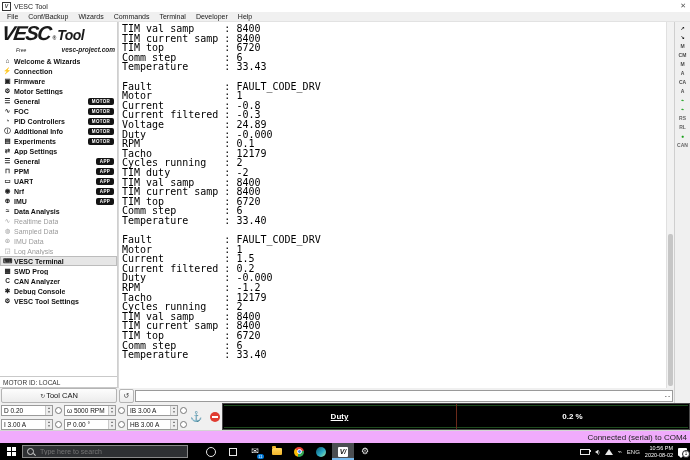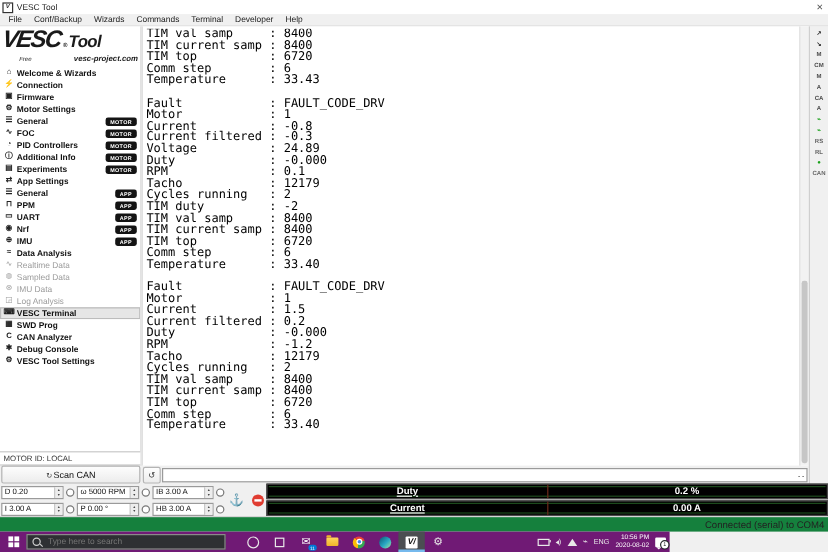--- a/index.html
+++ b/index.html
@@ -87,25 +87,25 @@
   .gauges{position:absolute;left:222px;top:403px;width:468px;height:27px;display:flex;
           flex-direction:column;gap:1px;}
   .bar{flex:1;background:#000;border:1px solid #4a4a4a;position:relative;box-sizing:border-box;}
   .bar-hair-top,.bar-hair-bot{position:absolute;left:1px;right:1px;height:1px;background:#1d4a1d;}
   .bar-hair-top{top:1px;} .bar-hair-bot{bottom:1px;}
   .bar-needle{position:absolute;left:50%;top:0;bottom:0;width:1px;background:#6b2a1a;}
   .bar-label,.bar-value{position:absolute;top:0;bottom:0;width:50%;display:flex;align-items:center;
                         justify-content:center;color:#fff;font-size:8px;font-weight:bold;}
   .bar-label{left:0;text-decoration:underline;} .bar-value{left:50%;}
   
-  .statusbar{position:absolute;left:0;top:430px;width:690px;height:13px;background:#15803d;
+  .statusbar{position:absolute;left:0;top:430px;width:690px;height:13px;background:#f0abfc;
              border-top:1px solid #d4d4d4;display:flex;align-items:center;justify-content:flex-end;
              font-size:8px;color:#222;padding-right:3px;box-sizing:border-box;}
   
-  .taskbar{position:absolute;left:0;top:443px;width:558px;height:17px;background:#701a75;
+  .taskbar{position:absolute;left:0;top:443px;width:690px;height:17px;background:#000000;
            display:flex;align-items:center;color:#e8e8e8;}
   .tb-start{width:22px;height:17px;display:flex;align-items:center;justify-content:center;flex:none;}
   .winlogo{display:grid;grid-template-columns:4px 4px;grid-template-rows:4px 4px;gap:1px;}
   .winlogo i{background:#fff;}
   .tb-search{width:166px;height:13px;background:#2e3033;border:1px solid #8a8a8a;display:flex;
              align-items:center;gap:4px;padding:0 4px;box-sizing:border-box;flex:none;}
   .tb-search input{background:transparent;border:none;outline:none;color:#cfcfcf;font-size:7px;
                    font-family:"Liberation Sans",sans-serif;width:100%;}
   .mag{width:5px;height:5px;border:1px solid #cfcfcf;border-radius:50%;position:relative;flex:none;}
   .mag::after{content:'';position:absolute;width:3px;height:1px;background:#cfcfcf;
@@ -327,21 +327,21 @@
         <span class="nav-label">VESC Tool Settings</span>
 
       </div>
     </div>
   <div class="motor-id">MOTOR ID: LOCAL</div>
 </div>
 
 <div class="scan-row">
   <div class="scan-btn">
     <span class="g">↻</span>
-    <span>Scan CAN</span>
+    <span>Tool CAN</span>
   </div>
 </div>
 
 <div class="terminal">
   <div class="term-lines">
 
   <div class="tline">TIM val samp     : 8400</div>
       <div class="tline">TIM current samp : 8400</div>
       <div class="tline">TIM top          : 6720</div>
       <div class="tline">Comm step        : 6</div>
@@ -500,27 +500,20 @@
 <div class="gauges">
 
     <div class="bar">
       <div class="bar-hair-top"></div>
       <div class="bar-hair-bot"></div>
       <div class="bar-needle"></div>
       <span class="bar-label">Duty</span>
       <span class="bar-value">0.2 %</span>
     </div>
 
-    <div class="bar">
-      <div class="bar-hair-top"></div>
-      <div class="bar-hair-bot"></div>
-      <div class="bar-needle"></div>
-      <span class="bar-label">Current</span>
-      <span class="bar-value">0.00 A</span>
-    </div>
   </div>
 
 <div class="statusbar">
   <span>Connected (serial) to COM4</span>
 </div>
 
 <div class="taskbar">
   <div class="tb-start">
     <span class="winlogo">
         <i></i>

